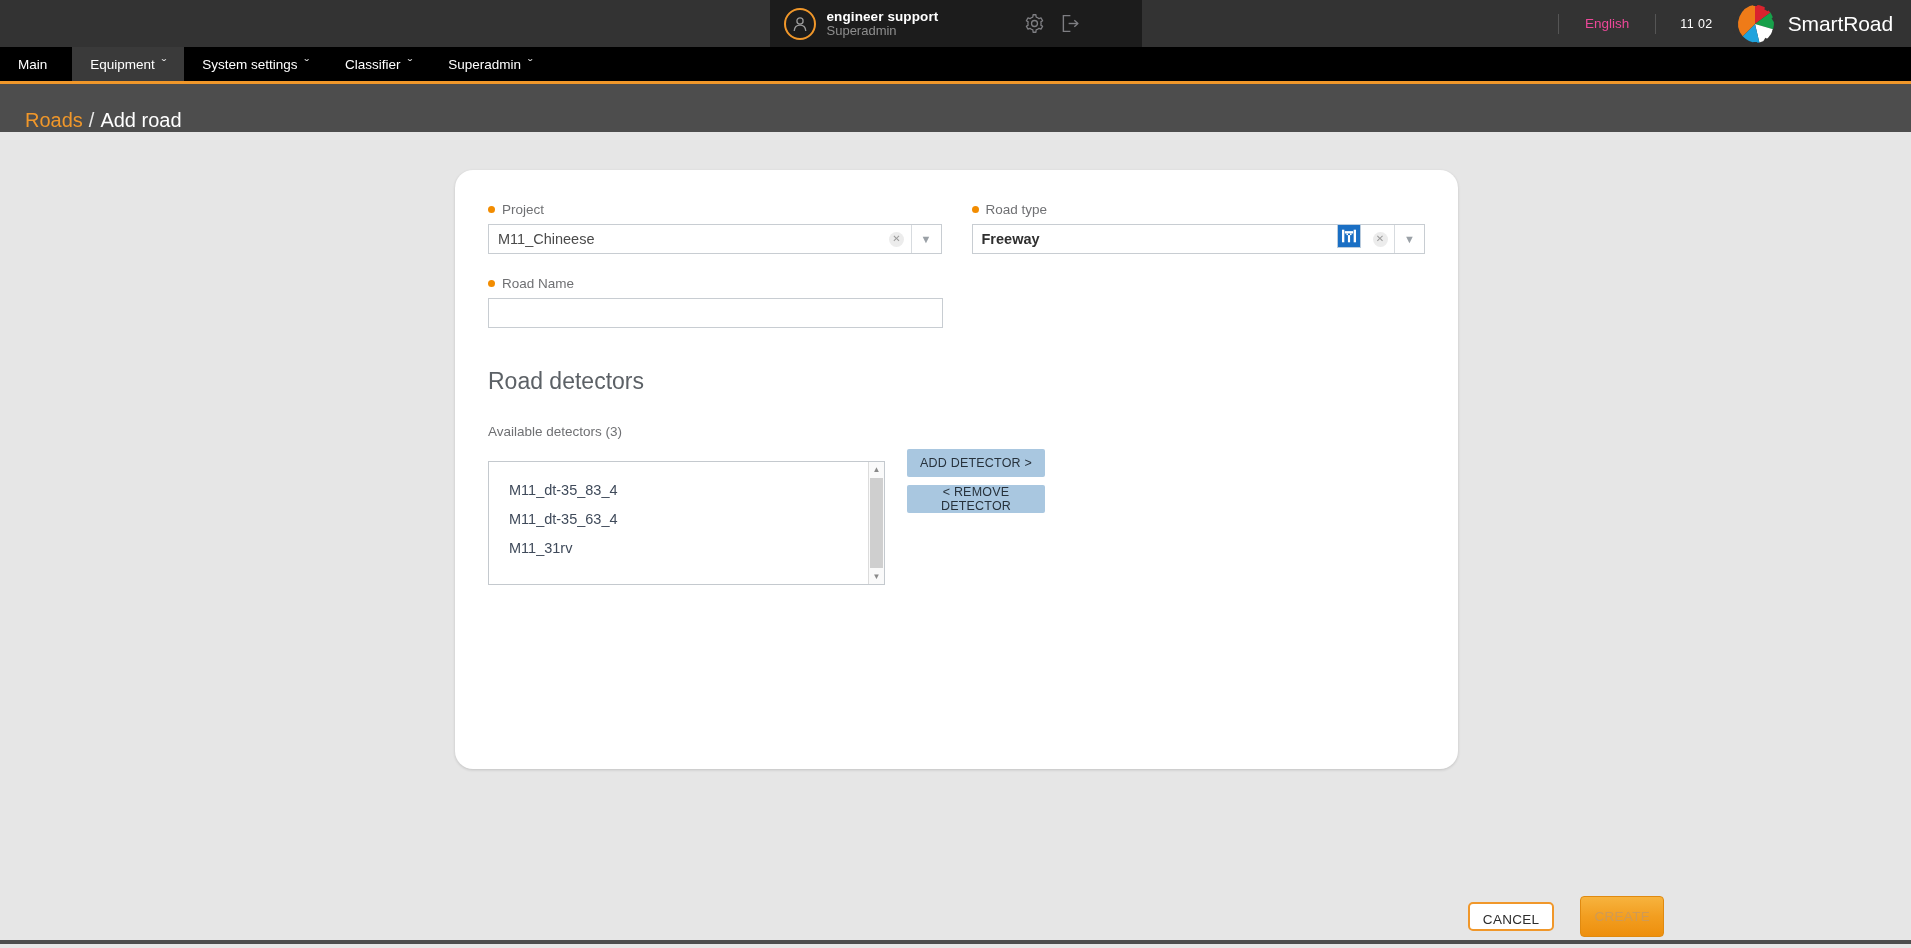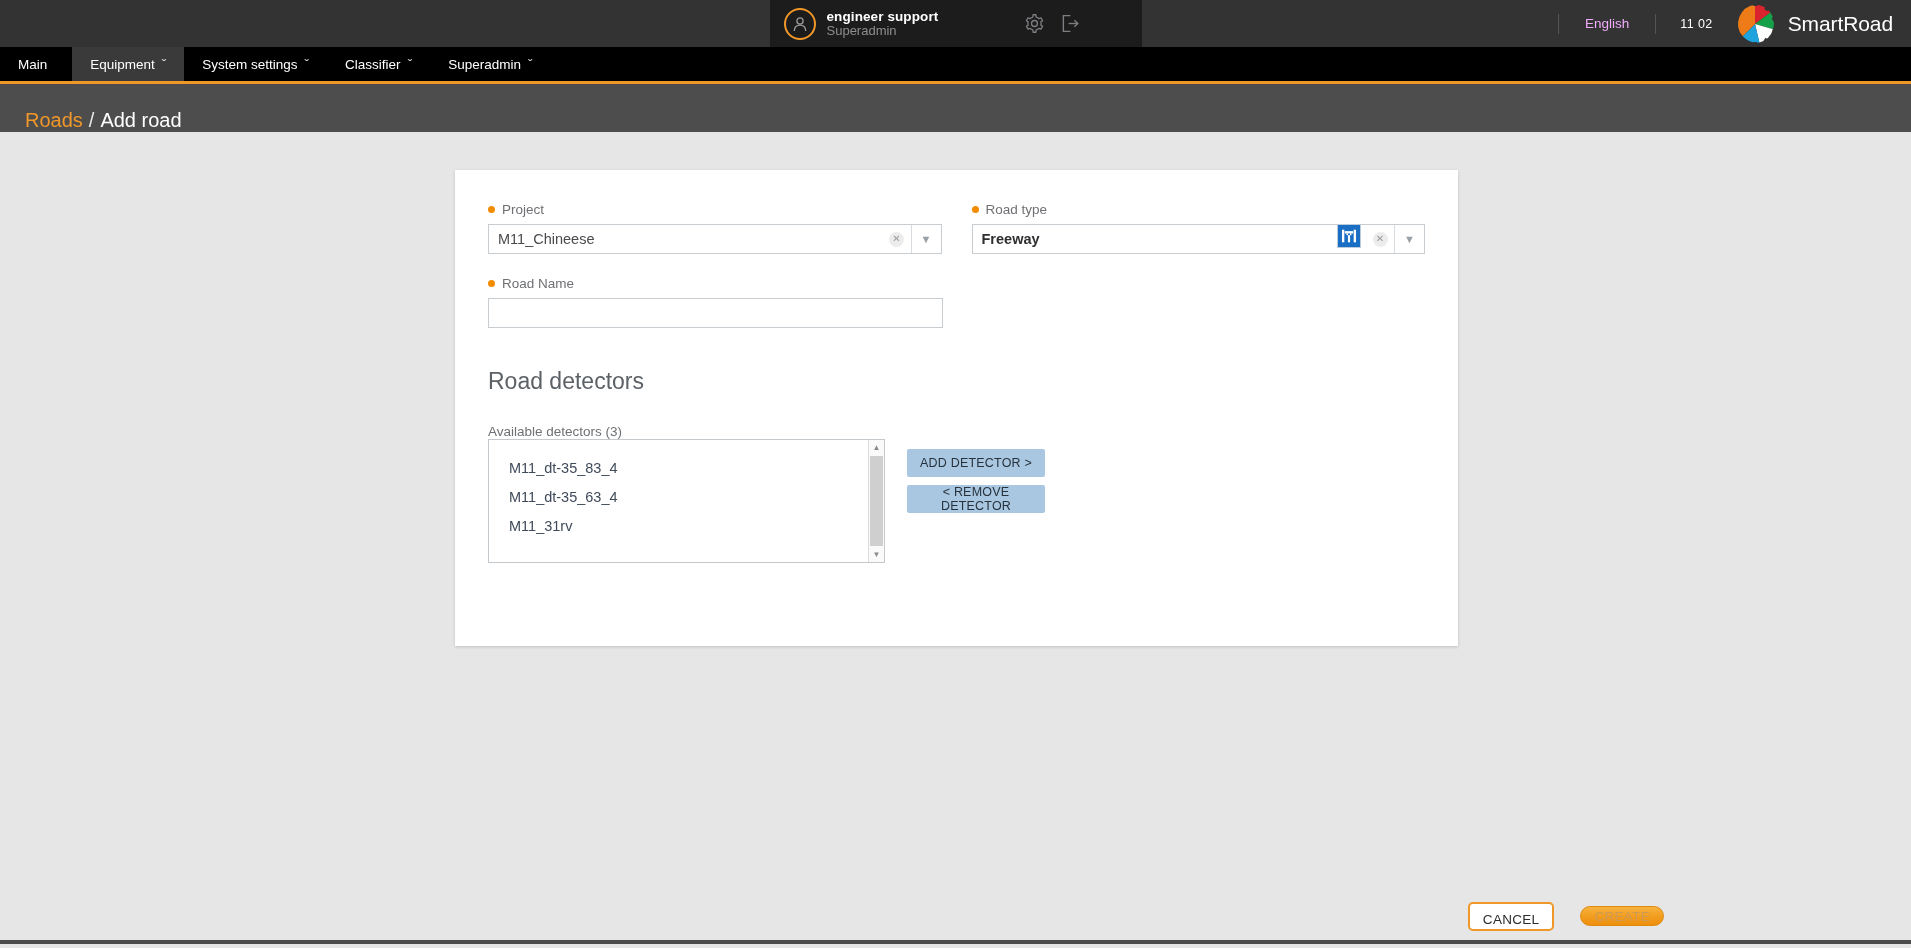--- a/index.html
+++ b/index.html
@@ -41,21 +41,21 @@
     position: absolute; right: 62px; top: 0;
     height: 47px; display: flex; align-items: center; gap: 14px;
   }
   .hdr-icons svg { display: block; }
 
   .topbar-right {
     position: absolute; right: 0; top: 0;
     height: 47px; display: flex; align-items: center;
   }
   .lang {
-    color: #f0abfc; font-size: 13.5px;
+    color: #ec4899; font-size: 13.5px;
     padding: 0 26px;
     border-left: 1px solid #555;
     line-height: 20px;
   }
   .clock {
     color: #ffffff; font-size: 12.5px;
     padding: 0 20px 0 24px;
     border-left: 1px solid #555;
     line-height: 20px;
     letter-spacing: .4px;
@@ -96,23 +96,24 @@
 
   
   .page {
     position: relative;
     height: 812px;
     background: #e6e6e6;
   }
   .card {
     position: absolute;
     left: 455px; top: 38px;
-    width: 1003px; height: 476px;
+    width: 1003px; height: 599px;
     background: #ffffff;
     box-shadow: 0 1px 3px rgba(0,0,0,.16);
+    border-radius: 18px;
   }
   .card-inner { padding: 32px 33px 0 33px; }
 
   .form-row { display: flex; gap: 30px; }
   .field { width: 455px; }
   .field.mt { margin-top: 22px; }
 
   .field-label {
     font-size: 13.5px; color: #6f7073;
     display: flex; align-items: center;
@@ -181,21 +182,21 @@
   .section-title {
     font-size: 23px; color: #5c6166;
     margin-top: 40px;
   }
 
   .dual {
     display: flex; align-items: flex-start;
     margin-top: 29px;
   }
   .list-col { width: 397px; }
-  .list-caption { font-size: 13.5px; color: #6f7073; margin-bottom: 0; }
+  .list-caption { font-size: 13.5px; color: #6f7073; margin-bottom: 22px; }
   .listbox {
     height: 124px;
     border: 1px solid #c4c9ce;
     background: #fff;
     position: relative;
     display: flex;
   }
   .list-items {
     flex: 1 1 auto;
     padding: 14px 0 0 20px;
@@ -260,24 +261,24 @@
     border: 2px solid #f0972a;
     border-radius: 5px;
     color: #2c2c2c;
     font-family: "Liberation Sans", sans-serif;
     font-size: 13.5px;
     letter-spacing: .3px;
     padding: 8px 13px;
     cursor: pointer;
   }
   .btn-create {
-    height: 20px; min-width: 76px;
+    height: 41px; min-width: 76px;
     background: linear-gradient(to bottom, #f7b33e 0%, #f29e20 50%, #ee8f0d 100%);
     border: 1px solid #e08a10;
-    border-radius: 12px;
+    border-radius: 4px;
     color: #cf9a55;
     font-family: "Liberation Sans", sans-serif;
     font-size: 13.5px;
     letter-spacing: .3px;
     padding: 0 13px;
     cursor: default;
   }
 </style>
 </head>
 <body>

